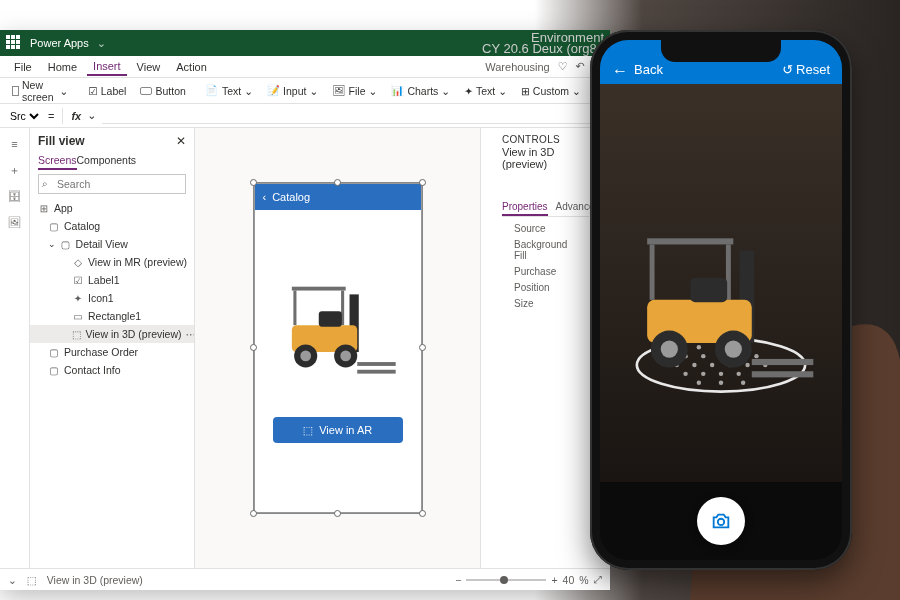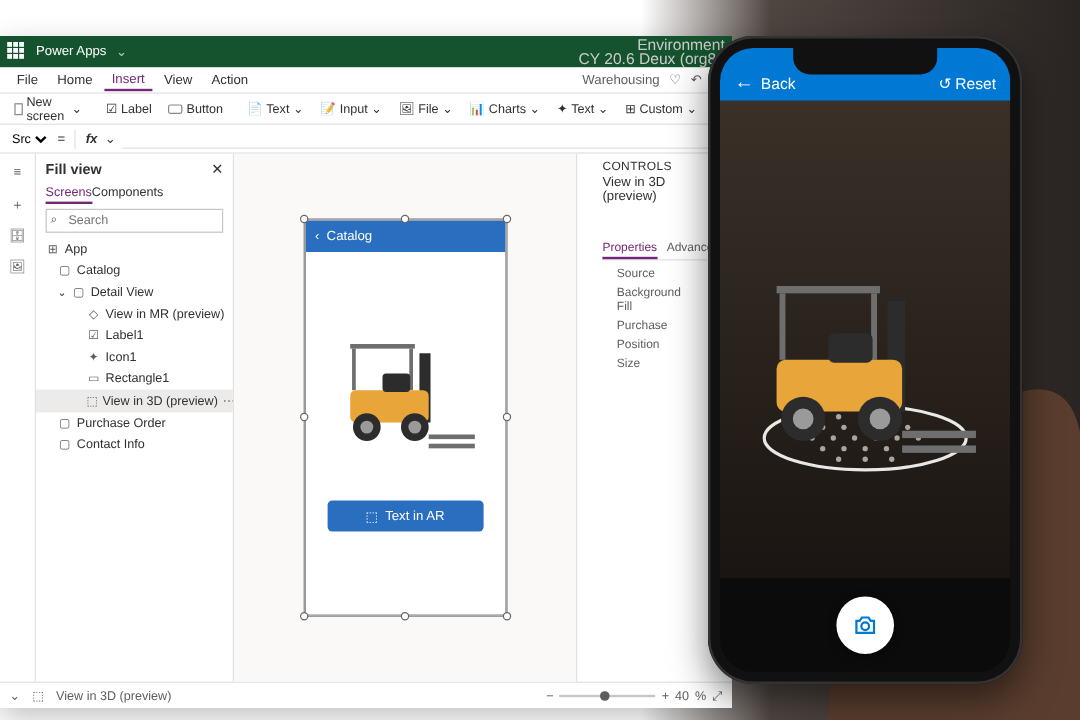--- a/index.html
+++ b/index.html
@@ -248,21 +248,21 @@
             <rect x="55" y="42" width="30" height="20" rx="4" class="fl-dark"></rect>
             <circle cx="38" cy="100" r="15" class="fl-dark"></circle>
               <circle cx="38" cy="100" r="7" class="fl-light"></circle>
             <circle cx="90" cy="100" r="15" class="fl-dark"></circle>
               <circle cx="90" cy="100" r="7" class="fl-light"></circle>
             <rect x="105" y="108" width="50" height="5" class="fl-grey"></rect>
             <rect x="105" y="118" width="50" height="5" class="fl-grey"></rect>
           </svg>
           <div class="view-ar-btn">
             <span>⬚</span>
-            <span>Text in AR</span>
+            <span>View in AR</span>
           </div>
         </div>
       </div>
     </div>
 
     <div class="pa-props">
       <h4>CONTROLS</h4>
       <div class="cname">View in 3D (preview)</div>
       <div class="ptabs">
         <span class="ptab active">Properties</span>

